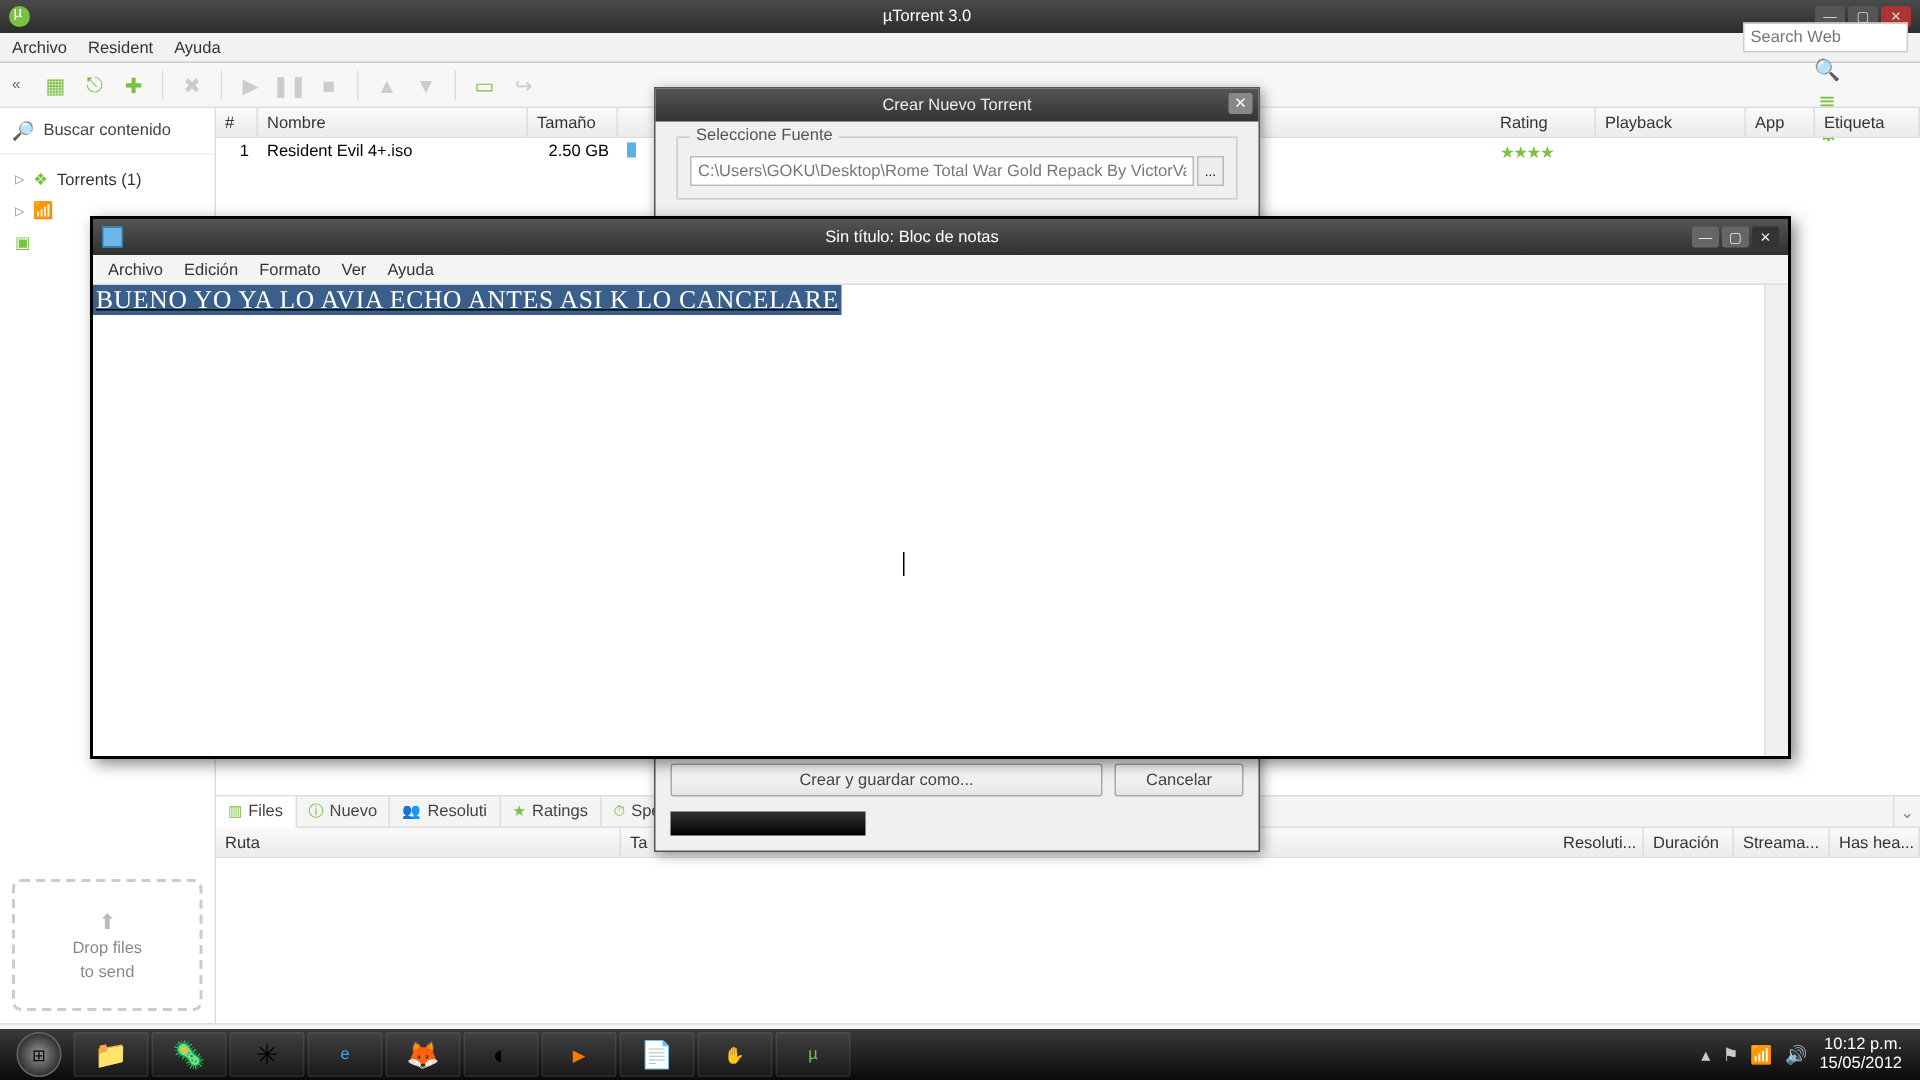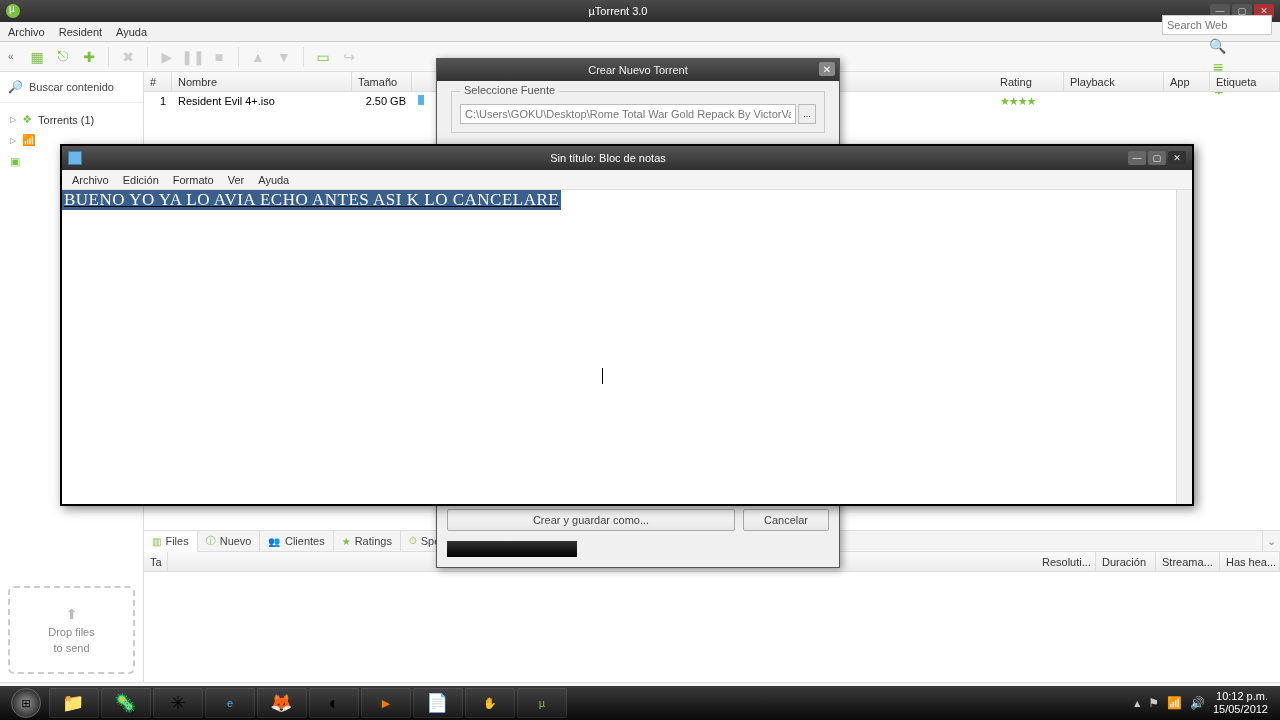--- a/index.html
+++ b/index.html
@@ -193,33 +193,34 @@
       <div class="dtab act">
           <span class="ic">▥</span>
           <span>Files</span>
         </div>
       <div class="dtab">
           <span class="ic">ⓘ</span>
           <span>Nuevo</span>
         </div>
       <div class="dtab">
           <span class="ic">👥</span>
-          <span>Clientes</span>
+          <span>Resoluti</span>
         </div>
       <div class="dtab">
           <span class="ic">★</span>
           <span>Ratings</span>
         </div>
       <div class="dtab">
           <span class="ic">⏱</span>
           <span>Speed</span>
         </div>
       <div class="dtab-right">⌄</div>
     </div>
     <div class="detail-cols">
+      <div class="col" style="width:270px">Ruta</div>
       <div class="col" style="width:24px">Ta</div>
       <div class="col" style="flex:1;border-right:none"></div>
       <div class="col" style="width:60px">Resoluti...</div>
       <div class="col" style="width:60px">Duración</div>
       <div class="col" style="width:64px">Streama...</div>
       <div class="col" style="width:60px">Has hea...</div>
     </div>
     <div style="height:110px;background:#fff"></div>
   </div>
 </div>

